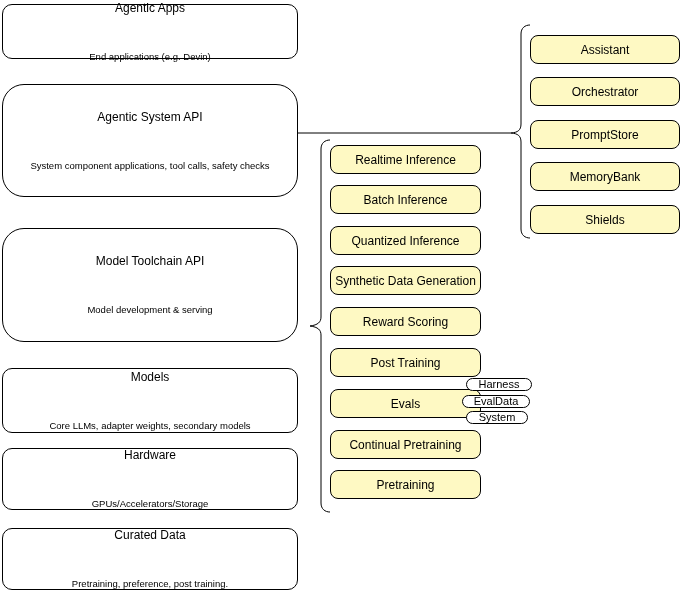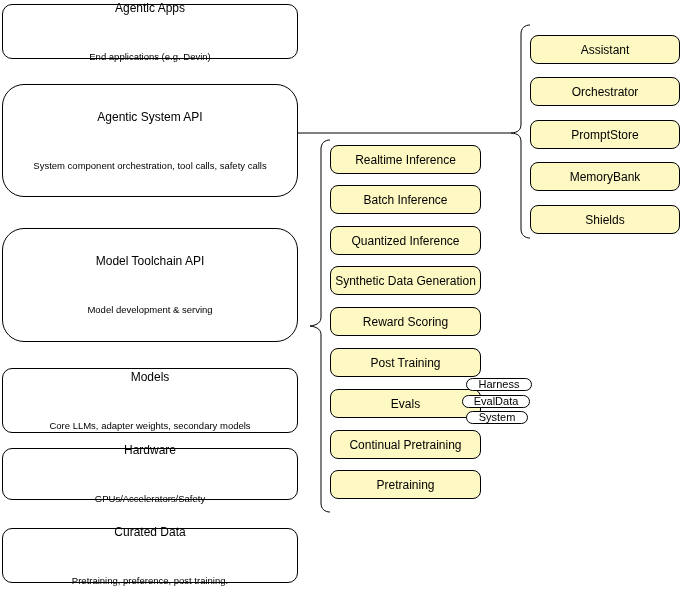--- a/index.html
+++ b/index.html
@@ -49,39 +49,39 @@
              C 318 327 321 330 321 335 L 321 503 C 321 509 325 512 330 512" stroke="#000" stroke-width="1" fill="none"></path>
   </svg>
 
   <div class="lbox" style="top:4px;height:55px;border-radius:10px">
     <div class="btitle">Agentic Apps</div>
     <div class="bsub">End applications (e.g. Devin)</div>
   </div>
 
   <div class="lbox" style="top:84px;height:113px;border-radius:22px">
     <div class="btitle">Agentic System API</div>
-    <div class="bsub">System component orchestration, tool calls, safety calls</div>
+    <div class="bsub">System component applications, tool calls, safety checks</div>
   </div>
 
   <div class="lbox" style="top:228px;height:114px;border-radius:22px">
     <div class="btitle">Model Toolchain API</div>
     <div class="bsub">Model development &amp; serving</div>
   </div>
 
   <div class="lbox" style="top:368px;height:65px;border-radius:10px">
     <div class="btitle">Models</div>
     <div class="bsub">Core LLMs, adapter weights, secondary models</div>
   </div>
 
-  <div class="lbox" style="top:448px;height:52px;border-radius:10px">
+  <div class="lbox" style="top:448px;height:62px;border-radius:10px">
     <div class="btitle">Hardware</div>
-    <div class="bsub">GPUs/Accelerators/Safety</div>
+    <div class="bsub">GPUs/Accelerators/Storage</div>
   </div>
 
-  <div class="lbox" style="top:528px;height:55px;border-radius:10px">
+  <div class="lbox" style="top:528px;height:62px;border-radius:10px">
     <div class="btitle">Curated Data</div>
     <div class="bsub">Pretraining, preference, post training.</div>
   </div>
 
   <div class="mbox" style="top:145px">
     <span>Realtime Inference</span>
   </div>
   <div class="mbox" style="top:185px">
     <span>Batch Inference</span>
   </div>

